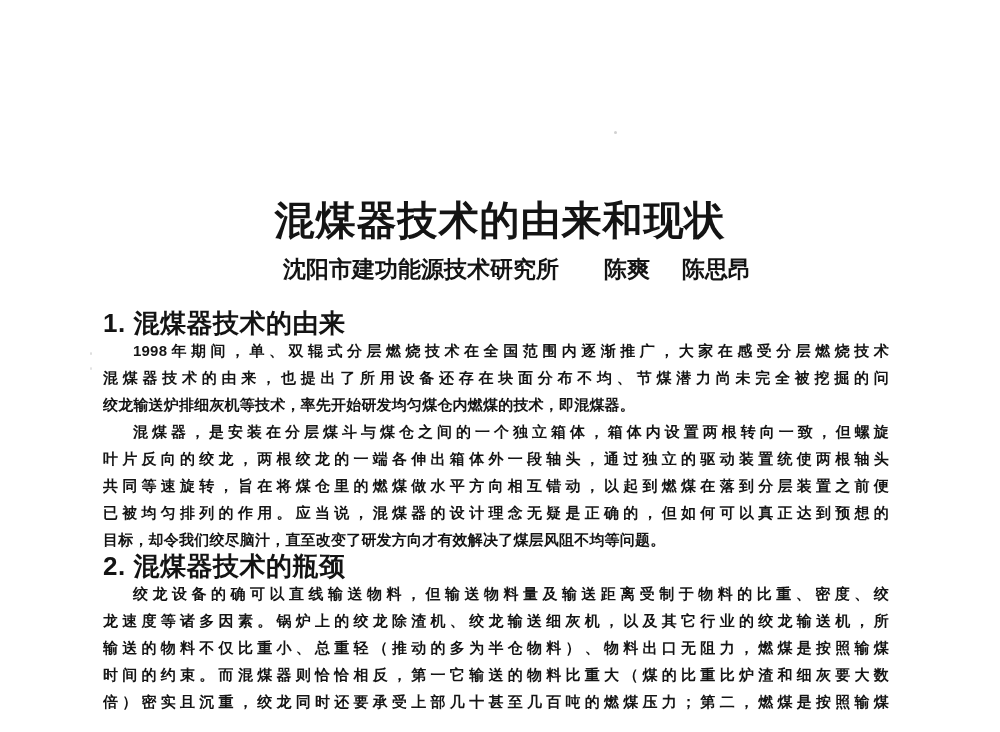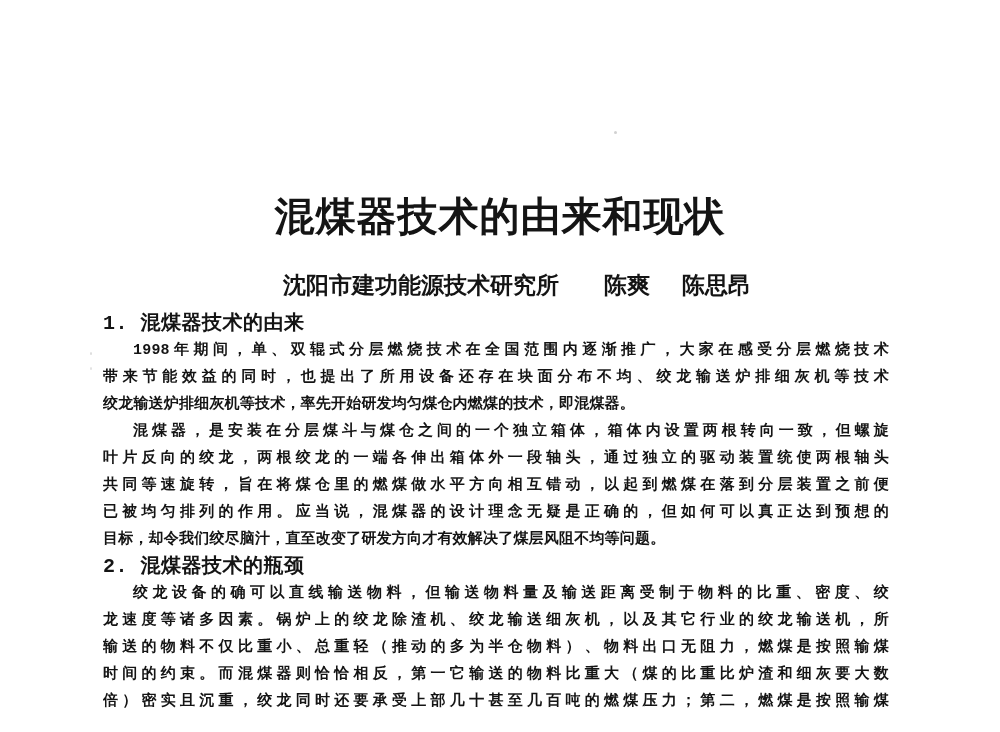--- a/index.html
+++ b/index.html
@@ -2,38 +2,38 @@
 <html><head>
 <meta charset="utf-8">
 <style>
   html, body { margin: 0; padding: 0; background: #ffffff; }
   .page {
     position: relative;
     width: 1000px;
     height: 732px;
     background: #ffffff;
     overflow: hidden;
-    font-family: Liberation Mono, monospace;
+    font-family: Liberation Sans, sans-serif;
     color: #141414;
   }
   .doc-title {
     position: absolute;
     top: 170px;
     left: 0;
     width: 100%;
     text-align: center;
     font-size: 40px;
     line-height: 46px;
     font-weight: 800;
     letter-spacing: 1px;
     white-space: nowrap;
   }
   .byline {
     position: absolute;
-    top: 270px;
+    top: 254px;
     left: 283px;
     display: flex;
     align-items: baseline;
     font-size: 23px;
     font-weight: 700;
     white-space: nowrap;
   }
   .byline .institution { margin-right: 45px; }
   .byline .author-1 { margin-right: 32px; }
   .doc-body {
@@ -46,21 +46,21 @@
     height: 27px;
     line-height: 27px;
     overflow: hidden;
     font-size: 15px;
     font-weight: 600;
     text-align: justify;
     text-align-last: justify;
     letter-spacing: 0.2px;
   }
   .row.heading {
-    font-size: 20px;
+    font-size: 26px;
     font-weight: 800;
     text-align: left;
     text-align-last: left;
     letter-spacing: 0.5px;
   }
   .row.ind { text-indent: 2em; }
   .row.pl { text-align: right; text-align-last: left; }
   .speck {
     position: absolute;
     background: #9a9a9a;
@@ -85,21 +85,21 @@
     <span class="institution">沈阳市建功能源技术研究所</span>
     <span class="author-1">陈爽</span>
     <span class="author-2">陈思昂</span>
   </div>
 
   <div class="doc-body">
 
     <div class="row heading">1. 混煤器技术的由来</div>
 
     <div class="row ind">1998年期间，单、双辊式分层燃烧技术在全国范围内逐渐推广，大家在感受分层燃烧技术</div>
-    <div class="row">带来节能效益的同时，也提出了所用设备还存在块面分布不均、绞龙输送炉排细灰机等技术</div>
+    <div class="row">混煤器技术的由来，也提出了所用设备还存在块面分布不均、节煤潜力尚未完全被挖掘的问</div>
     <div class="row pl">绞龙输送炉排细灰机等技术，率先开始研发均匀煤仓内燃煤的技术，即混煤器。</div>
 
     <div class="row ind">混煤器，是安装在分层煤斗与煤仓之间的一个独立箱体，箱体内设置两根转向一致，但螺旋</div>
     <div class="row">叶片反向的绞龙，两根绞龙的一端各伸出箱体外一段轴头，通过独立的驱动装置统使两根轴头</div>
     <div class="row">共同等速旋转，旨在将煤仓里的燃煤做水平方向相互错动，以起到燃煤在落到分层装置之前便</div>
     <div class="row">已被均匀排列的作用。应当说，混煤器的设计理念无疑是正确的，但如何可以真正达到预想的</div>
     <div class="row pl">目标，却令我们绞尽脑汁，直至改变了研发方向才有效解决了煤层风阻不均等问题。</div>
 
     <div class="row heading">2. 混煤器技术的瓶颈</div>
 

